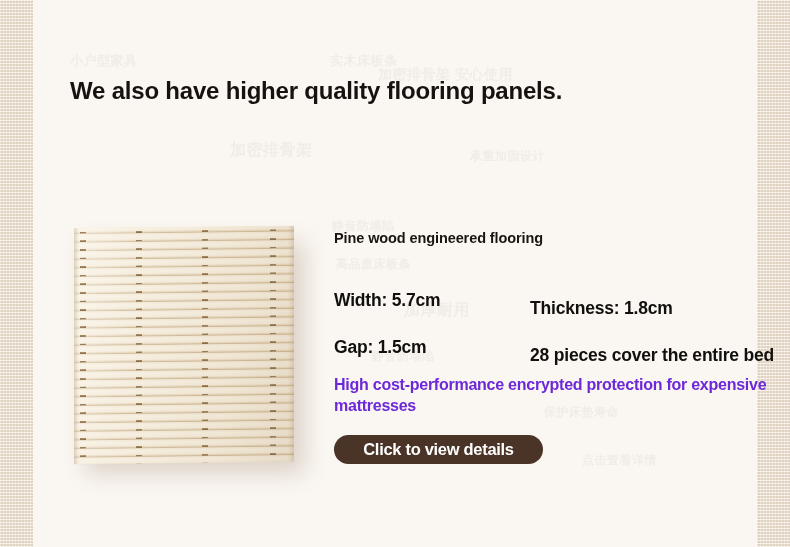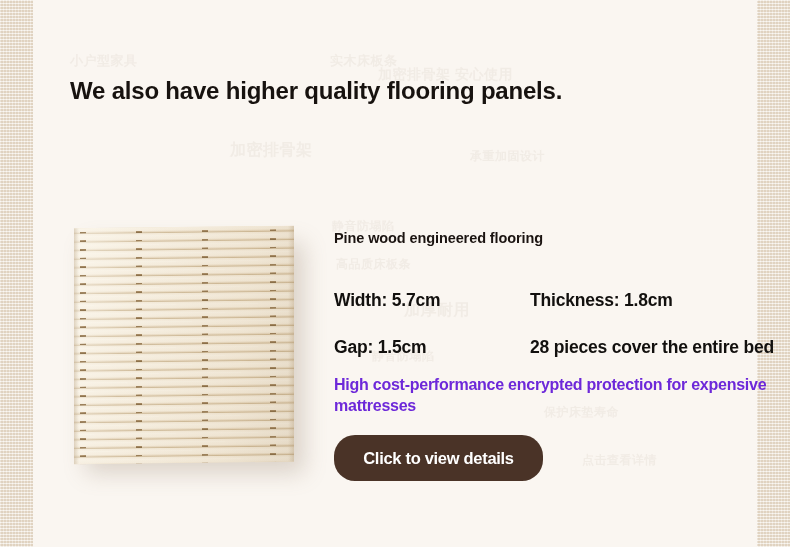--- a/index.html
+++ b/index.html
@@ -192,42 +192,42 @@
   .spec-row.r1 { top: 290px; }
   .spec-row.r2 { top: 337px; }
   .spec-cell-a {
     position: absolute;
     left: 0;
     top: 0;
   }
   .spec-cell-b {
     position: absolute;
     left: 196px;
-    top: 0;
+    top: 8px;
     white-space: nowrap;
   }
 
   .tagline {
     position: absolute;
     left: 334px;
     top: 374px;
     width: 444px;
     font-size: 16px;
     font-weight: 700;
     color: #6d28d9;
     line-height: 1.32;
     letter-spacing: -0.25px;
   }
 
   .cta-button {
     position: absolute;
     left: 334px;
     top: 435px;
     width: 209px;
-    height: 46px;
+    height: 29px;
     border: none;
     border-radius: 21px;
     background: #4a3327;
     color: #ffffff;
     font-family: "Liberation Sans", sans-serif;
     font-size: 16.5px;
     font-weight: 700;
     letter-spacing: -0.3px;
     cursor: pointer;
     display: flex;

